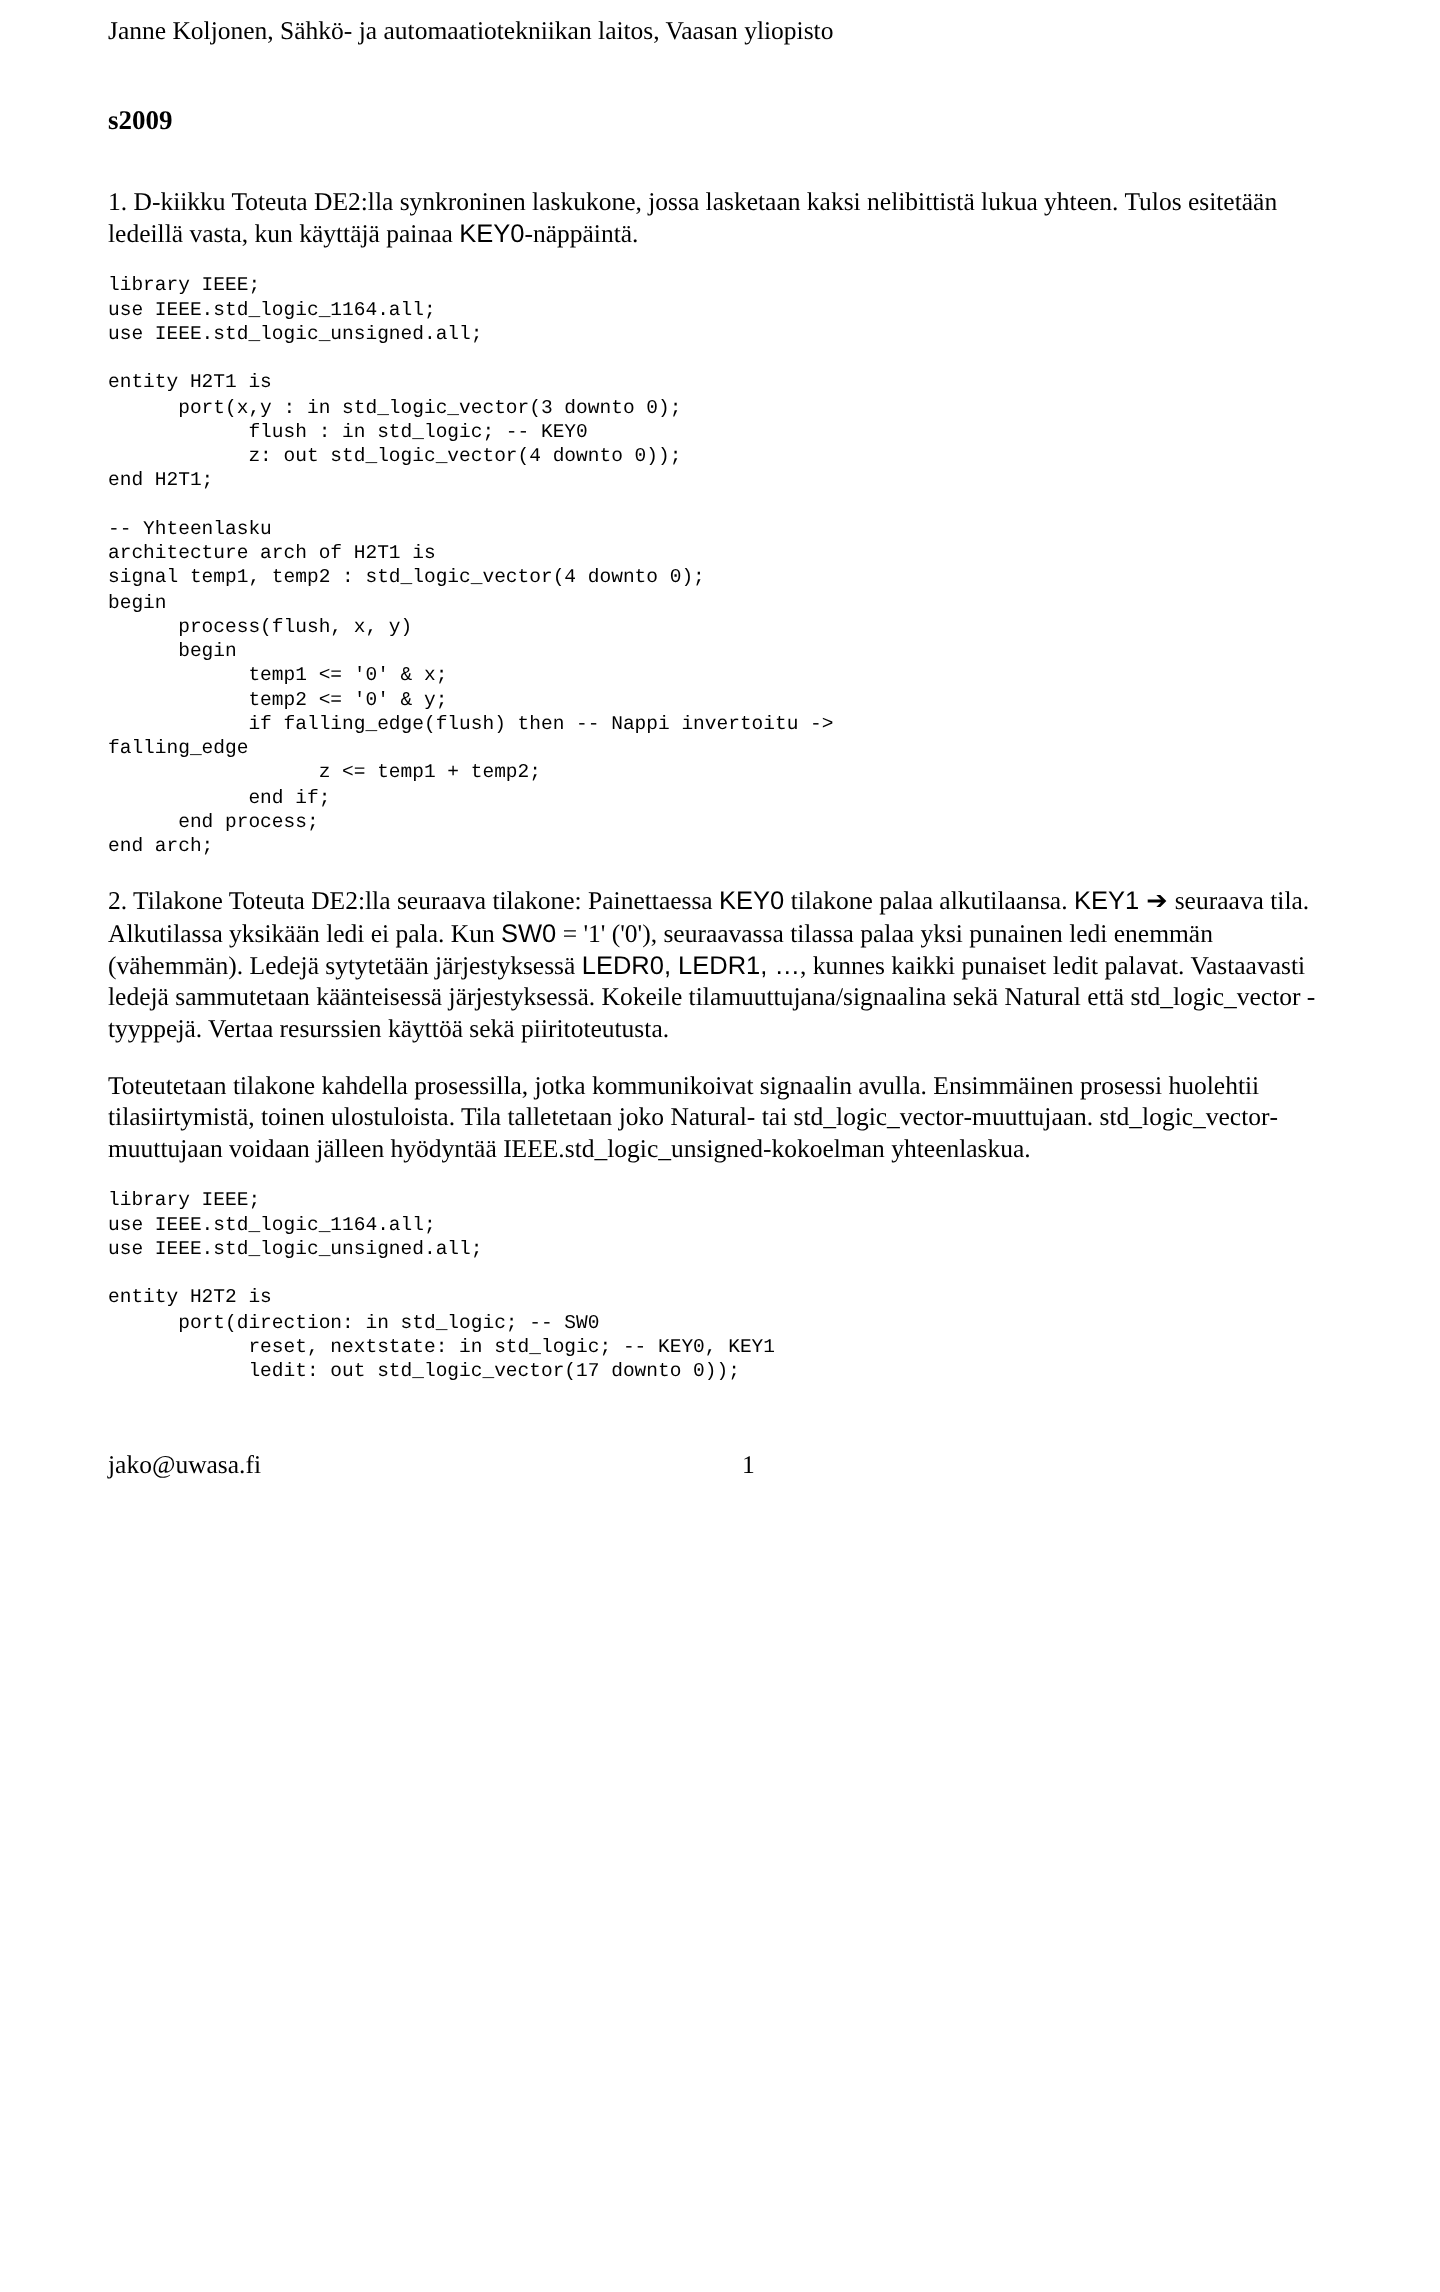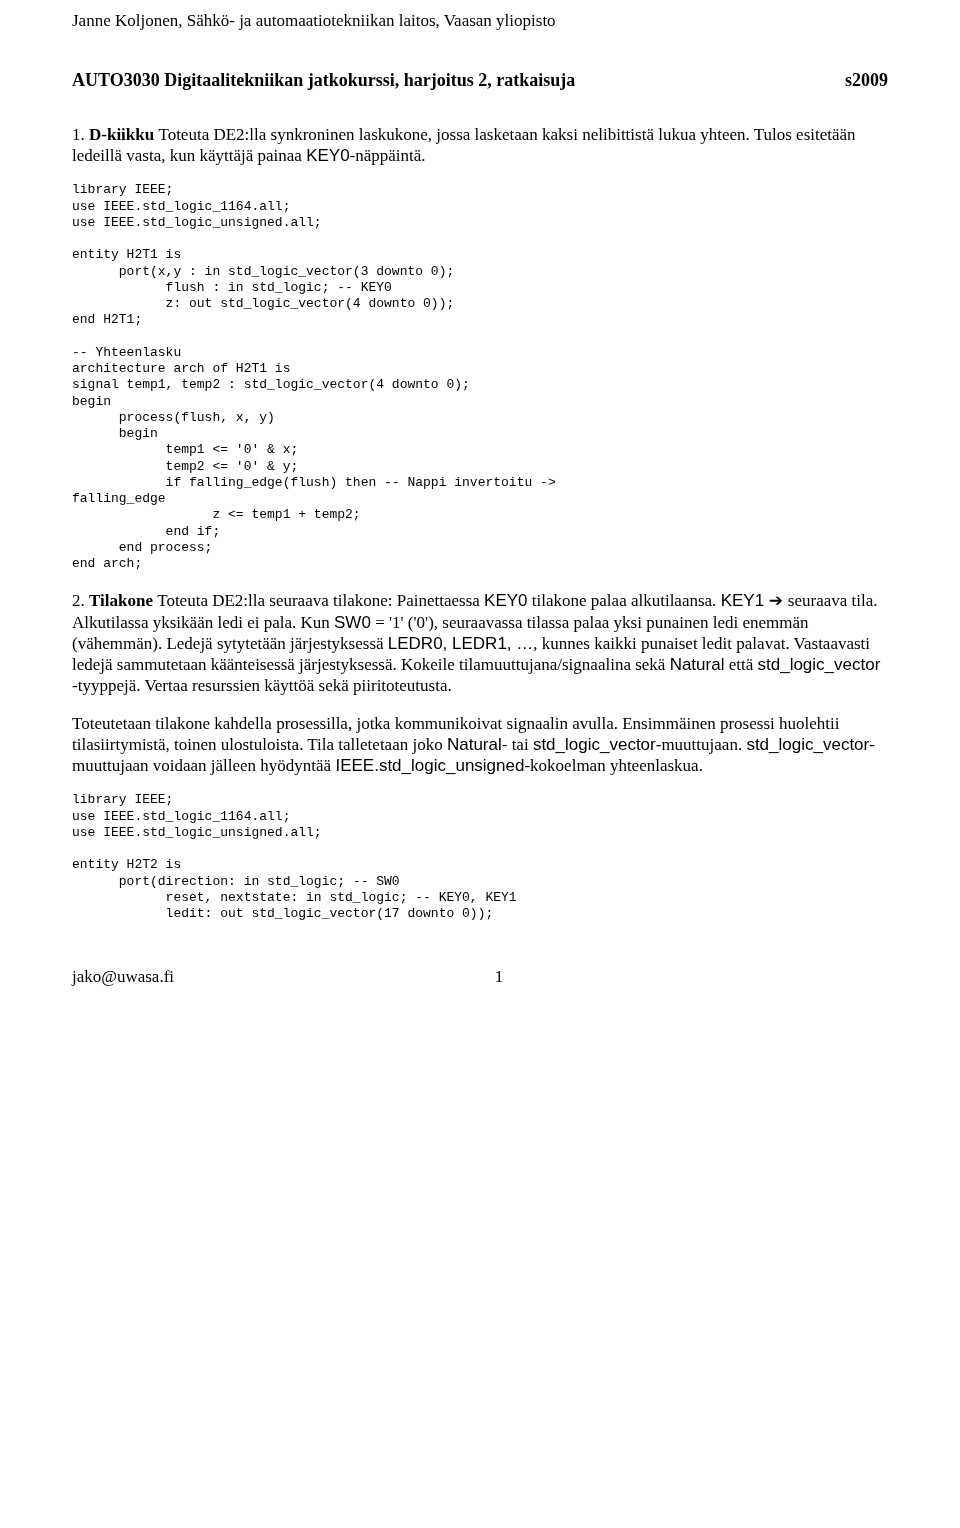--- a/index.html
+++ b/index.html
@@ -27,31 +27,31 @@
       font-size: 18px;
       margin-bottom: 32px;
     }
     .para {
       margin-bottom: 16px;
     }
     .numbered .number {
       display: inline;
     }
     .numbered .bold {
-      font-weight: bold;
+      font-weight: normal;
     }
     .codeblock {
       font-family: "Courier New", Courier, monospace;
       white-space: pre;
       font-size: 13px;
       line-height: 1.25;
       margin-bottom: 18px;
     }
     .monotext {
-      font-family: Liberation Sans, sans-serif;
+      font-family: Liberation Serif, serif;
     }
     .arrow {
       font-family: Arial, sans-serif;
     }
     .footer {
       display: flex;
       justify-content: space-between;
       font-size: 17px;
       margin-top: 44px;
       align-items: flex-end;
@@ -60,21 +60,20 @@
       position: relative;
       left: -30px;
     }
   </style>
 </head>
 <body>
 
 <div class="header-line">Janne Koljonen, Sähkö- ja automaatiotekniikan laitos, Vaasan yliopisto</div>
 
 <div class="title-row">
-  <span>AUTO3030 Digitaalitekniikan jatkokurssi, harjoitus 2, ratkaisuja</span>
   <span>s2009</span>
 </div>
 
 <div class="para numbered">
   <span class="number">1.</span>
   <span class="bold">D-kiikku </span><span>Toteuta DE2:lla synkroninen laskukone, jossa lasketaan kaksi nelibittistä lukua yhteen. Tulos esitetään ledeillä vasta, kun käyttäjä painaa </span><span style="font-family:Arial,sans-serif;">KEY0</span><span>-näppäintä.</span>
 </div>
 
 <div class="codeblock">library IEEE;
 use IEEE.std_logic_1164.all;

